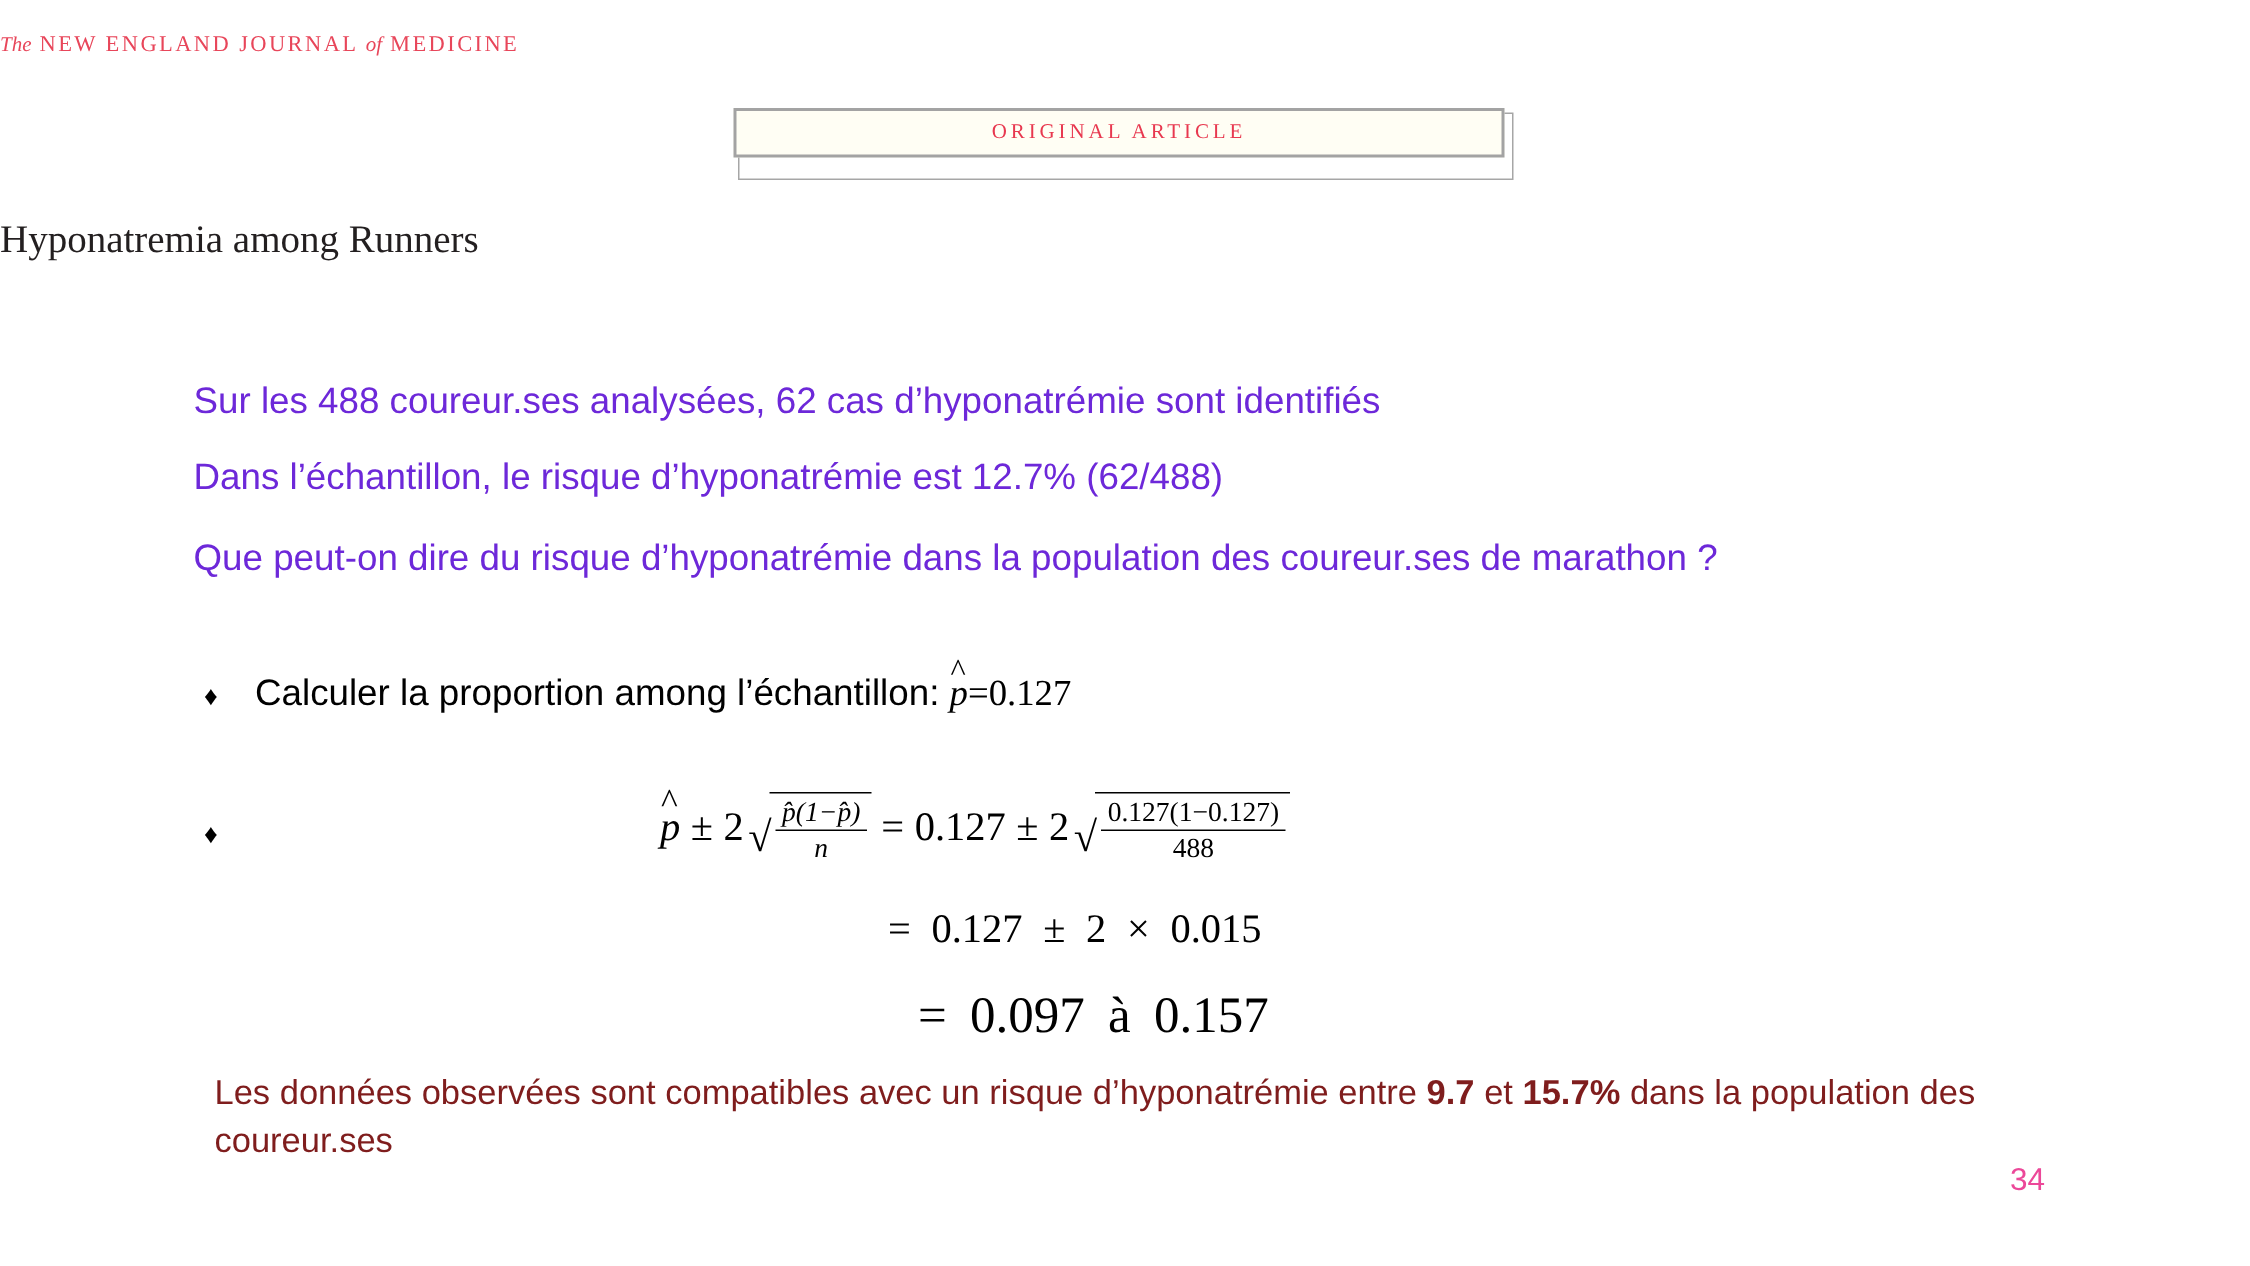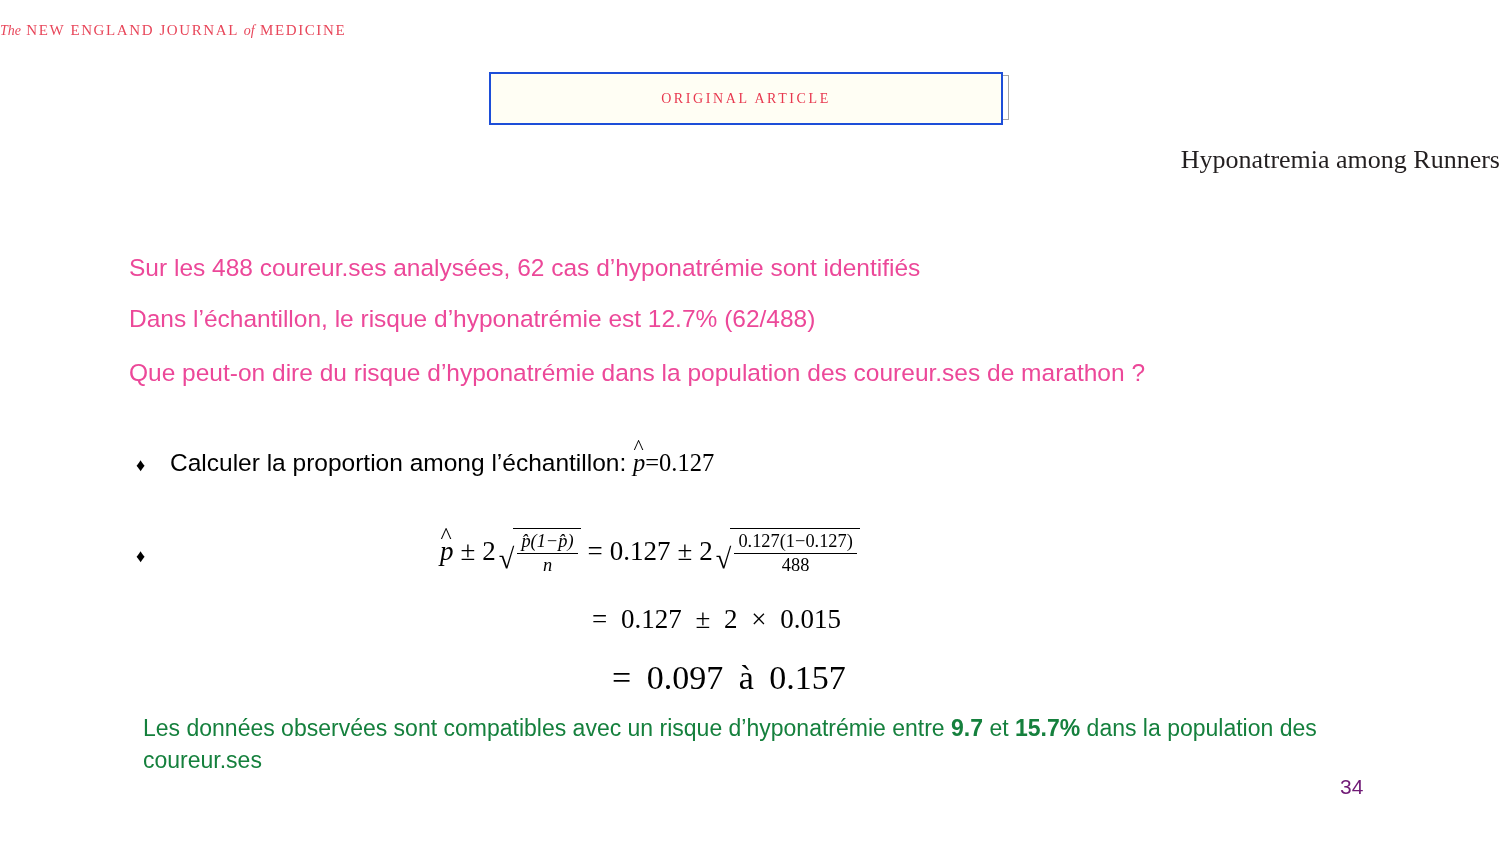--- a/index.html
+++ b/index.html
@@ -54,57 +54,57 @@
     height: 45px;
     border: 1px solid #a6a6a6;
     box-sizing: border-box;
     background: #ffffff;
   }
   .oa-box {
     position: absolute;
     top: 0px;
     left: 0px;
     width: 514px;
-    height: 53px;
+    height: 33px;
     box-sizing: border-box;
-    border: 2px solid #1d4ed8;
+    border: 2px solid #a3a3a3;
     background: #fffef4;
     display: flex;
     align-items: center;
     justify-content: center;
   }
   .oa-label {
     font-family: "Liberation Serif", serif;
     font-size: 14px;
     color: #e8384f;
     letter-spacing: 2.6px;
     white-space: nowrap;
   }
 
   
   .article-title {
     position: absolute;
     top: 144px;
     left: 0;
     width: 1500px;
-    text-align: right;
+    text-align: left;
     font-family: "Liberation Serif", serif;
     font-size: 26px;
     line-height: 31px;
     color: #231f20;
   }
   .article-title .tline { display: block; white-space: nowrap; }
 
   
   .para {
     position: absolute;
     left: 129px;
     font-size: 24.5px;
     line-height: 30px;
-    color: #ec4899;
+    color: #6d28d9;
     white-space: nowrap;
   }
   .para.p1 { top: 253px; }
   .para.p2 { top: 304px; }
   .para.p3 { top: 358px; }
 
   
   .bullet-row {
     position: absolute;
     left: 136px;
@@ -216,31 +216,31 @@
   }
 
   
   .conclusion {
     position: absolute;
     top: 712px;
     left: 143px;
     width: 1230px;
     font-size: 23px;
     line-height: 32px;
-    color: #15803d;
+    color: #7f1d1d;
   }
   .conclusion b { font-weight: bold; }
 
   
   .page-number {
     position: absolute;
     top: 775px;
     left: 1340px;
     font-size: 21px;
-    color: #701a75;
+    color: #ec4899;
   }
 </style>
 </head>
 <body>
 
 <div class="slide">
 
   <div class="nejm-masthead">
     <span class="lower">The</span><span> </span><span>NEW ENGLAND JOURNAL</span><span> </span><span class="lower">of</span><span> </span><span>MEDICINE</span>
   </div>

